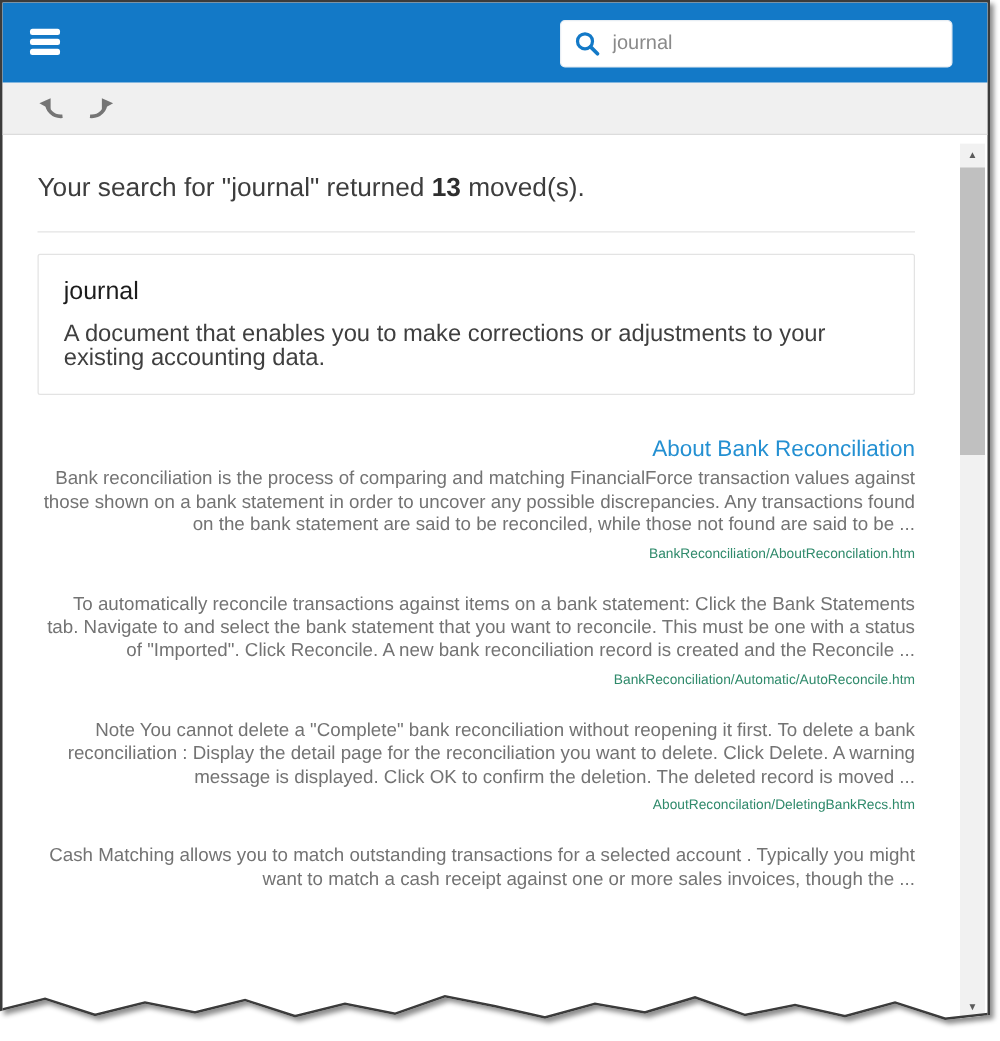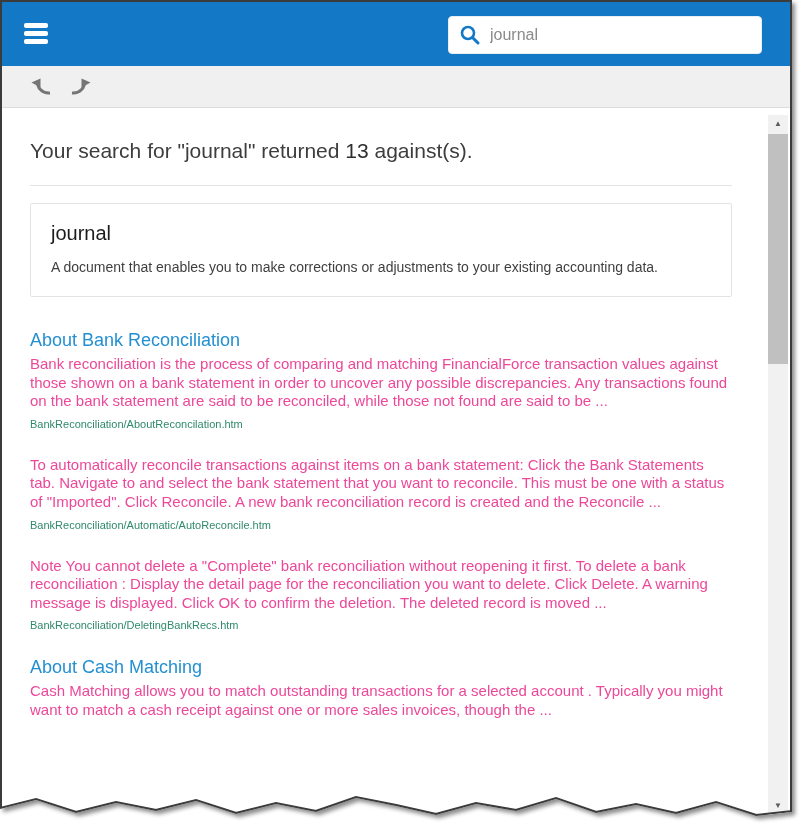--- a/index.html
+++ b/index.html
@@ -28,30 +28,30 @@
     border:none; outline:none; flex:1; margin-left:9px; font-size:16px;
     color:#8a8a8a; font-family:"Liberation Sans", sans-serif; background:transparent;
   }
   
   .nav-toolbar { height:42px; background:#f0f0f0; border-bottom:1px solid #dcdcdc;
     display:flex; align-items:center; padding-left:28px; gap:14px; }
   .nav-btn { width:24px; height:20px; cursor:pointer; display:flex; align-items:center; justify-content:center; }
   
   .content { padding:0 58px 0 28px; }
   .summary { margin-top:30px; font-size:21px; line-height:26px; color:#3d3d3d; }
-  .summary b { font-weight:normal; color:#2e2e2e; }
+  .summary b { font-weight:bold; color:#2e2e2e; }
   .rule { border:none; border-top:1px solid #e4e4e4; margin-top:21px; }
   .def-box { margin-top:17px; border:1px solid #e3e3e3; border-radius:2px;
     background:#ffffff; padding:17px 20px 19px 20px; }
   .def-term { font-size:20px; color:#1c1c1c; line-height:24px; }
-  .def-text { margin-top:13px; font-size:14px; color:#3f3f3f; line-height:19px; }
+  .def-text { margin-top:13px; font-size:19px; color:#3f3f3f; line-height:19px; }
   .results { margin-top:33px; }
-  .result { margin-bottom:22px; }
+  .result { margin-bottom:22px;text-align:right; }
   .result-title { font-size:18px; line-height:21px; color:var(--link_blue,#2490d2); cursor:pointer; }
-  .result-body { margin-top:4px; font-size:15px; line-height:18.6px; color:#ec4899; }
+  .result-body { margin-top:4px; font-size:15px; line-height:18.6px; color:#737373; }
   .result-path { margin-top:4px; font-size:11px; line-height:19px; color:var(--path_green,#2f8a6b); }
   
   .scrollbar { position:absolute; top:113px; left:766px; width:20px; bottom:0; background:#f1f1f1; }
   .scroll-btn { position:absolute; left:0; width:20px; height:18px; background:#f1f1f1;
     color:#5b5b5b; font-size:8px; line-height:18px; text-align:center; cursor:pointer; }
   .scroll-btn.up { top:0; }
   .scroll-btn.down { top:682px; }
   .scroll-thumb { position:absolute; left:0; top:19px; width:20px; height:230px; background:#c0c0c0; cursor:grab; }
   
   .tear-svg { position:absolute; left:-2px; top:-2px; width:792px; height:833px; pointer-events:none; }
@@ -87,45 +87,44 @@
         </div>
         <div class="nav-btn">
           <svg width="22" height="18" viewBox="0 0 22 18" style="transform:scaleX(-1)">
             <path d="M7 3 A 11 10 0 0 0 19 15" fill="none" stroke="#757575" stroke-width="3"></path>
             <polygon points="9.5,0.5 0.5,4.5 9.5,9.5" fill="#757575"></polygon>
           </svg>
         </div>
       </div>
 
       <div class="content">
-        <div class="summary"><span>Your search for "journal" returned </span><b>13</b><span> against(s).</span></div>
+        <div class="summary"><span>Your search for "journal" returned </span><b>13</b><span> moved(s).</span></div>
 
         <hr class="rule">
 
         <div class="def-box">
           <div class="def-term">journal</div>
           <div class="def-text">A document that enables you to make corrections or adjustments to your existing accounting data.</div>
         </div>
 
         <div class="results">
           <div class="result">
             <div class="result-title">About Bank Reconciliation</div>
             <div class="result-body">Bank reconciliation is the process of comparing and matching FinancialForce transaction values against those shown on a bank statement in order to uncover any possible discrepancies. Any transactions found on the bank statement are said to be reconciled, while those not found are said to be ...</div>
             <div class="result-path">BankReconciliation/AboutReconcilation.htm</div>
           </div>
           <div class="result">
             <div class="result-body">To automatically reconcile transactions against items on a bank statement: Click the Bank Statements tab. Navigate to and select the bank statement that you want to reconcile. This must be one with a status of "Imported". Click Reconcile. A new bank reconciliation record is created and the Reconcile ...</div>
             <div class="result-path">BankReconciliation/Automatic/AutoReconcile.htm</div>
           </div>
           <div class="result">
             <div class="result-body">Note You cannot delete a "Complete" bank reconciliation without reopening it first. To delete a bank reconciliation : Display the detail page for the reconciliation you want to delete. Click Delete. A warning message is displayed. Click OK to confirm the deletion. The deleted record is moved ...</div>
-            <div class="result-path">BankReconciliation/DeletingBankRecs.htm</div>
+            <div class="result-path">AboutReconcilation/DeletingBankRecs.htm</div>
           </div>
           <div class="result">
-            <div class="result-title">About Cash Matching</div>
             <div class="result-body">Cash Matching allows you to match outstanding transactions for a selected account . Typically you might want to match a cash receipt against one or more sales invoices, though the ...</div>
           </div>
         </div>
       </div>
 
       <div class="scrollbar">
         <div class="scroll-btn up">▲</div>
         <div class="scroll-thumb"></div>
         <div class="scroll-btn down">▼</div>
       </div>

